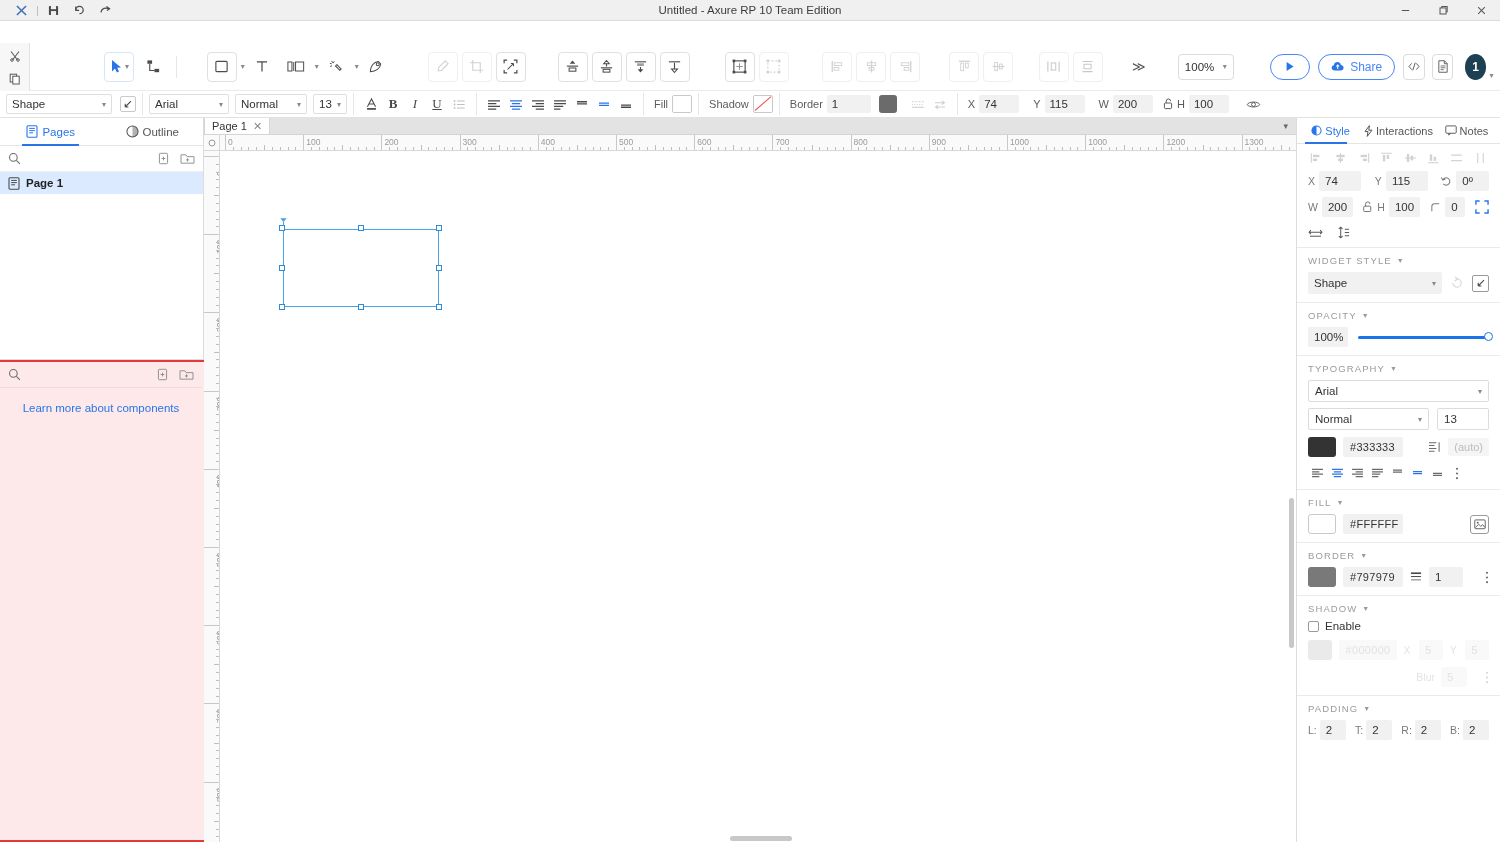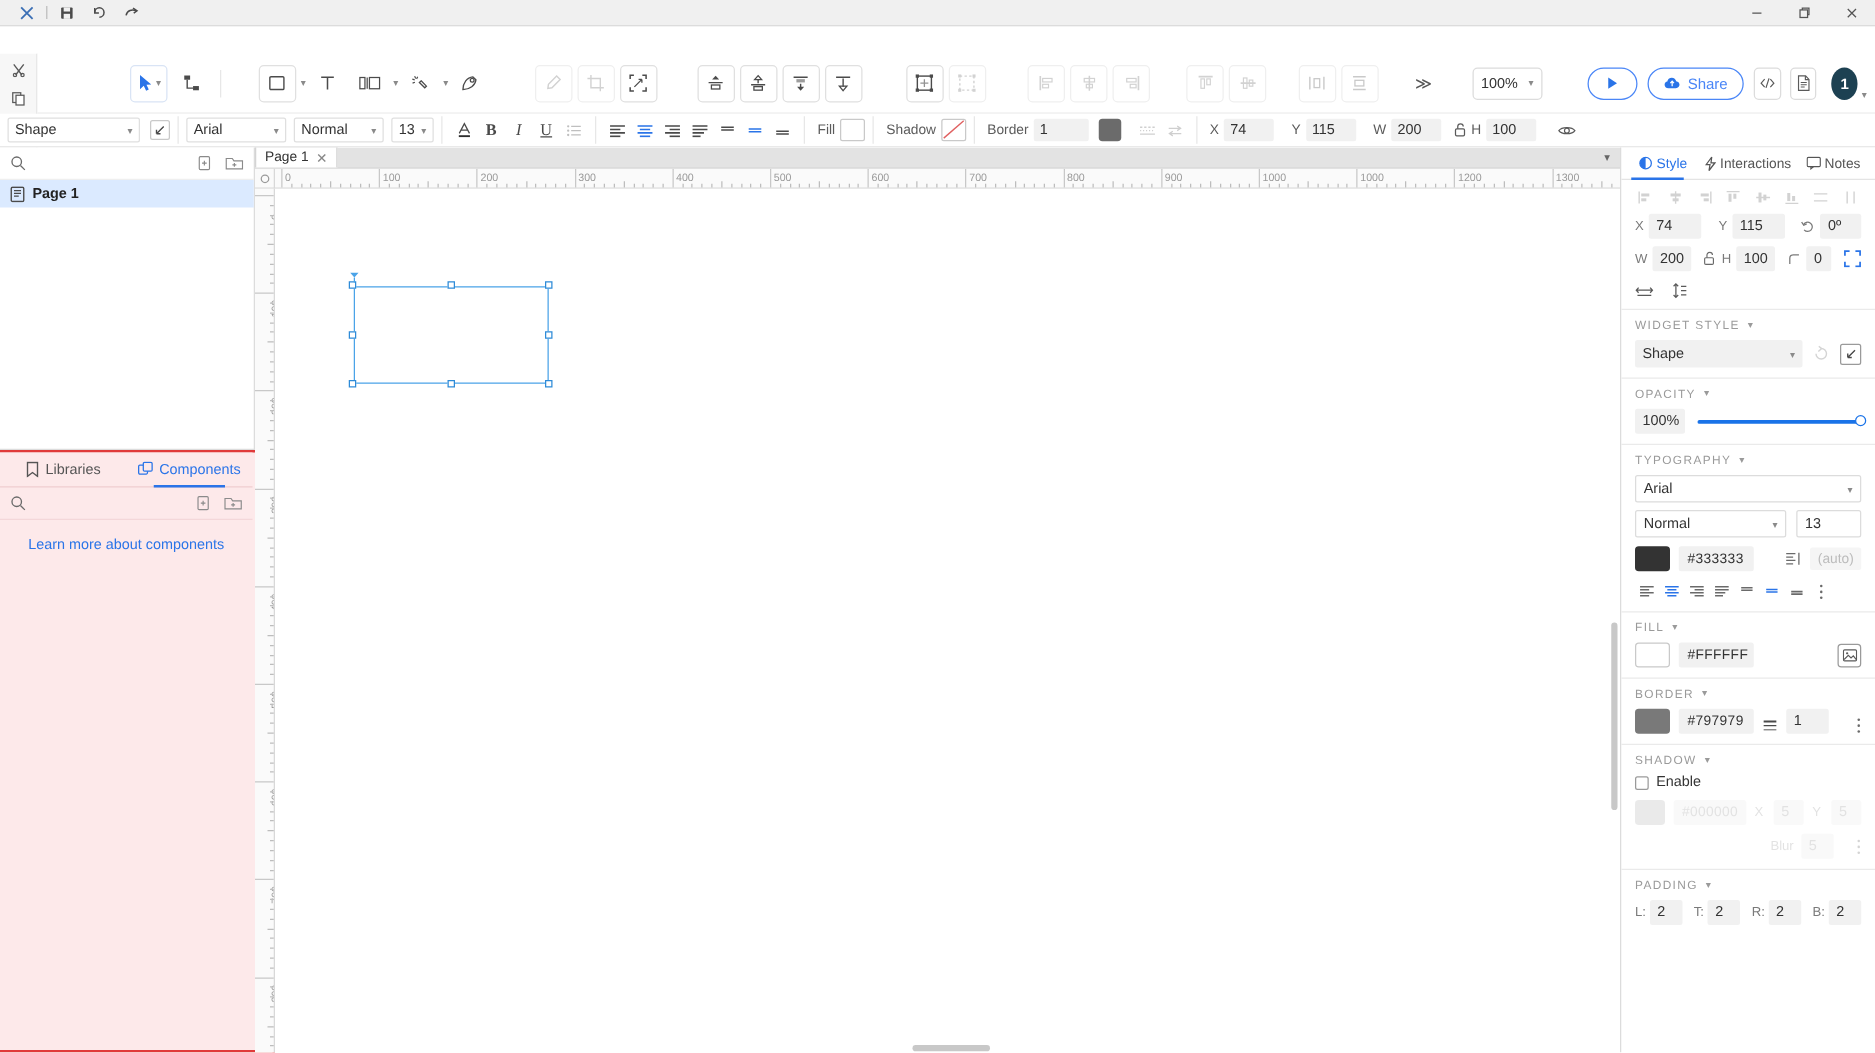--- a/index.html
+++ b/index.html
@@ -298,20 +298,21 @@
             <path d="M3 2.2 L3 6.4 L6.6 6.4" stroke="#4a4a4a" stroke-width="1.3" fill="none"></path>
           </svg>
       </div>
       <div class="tb-btn">
         <svg width="13" height="12" viewBox="0 0 14 12">
             <path d="M2 8.5 C3 4 7 3 11 4.6" stroke="#4a4a4a" stroke-width="1.3" fill="none"></path>
             <path d="M8 2.2 L11.4 4.6 L8.6 6.6" stroke="#4a4a4a" stroke-width="1.3" fill="none"></path>
           </svg>
       </div>
     </div>
+    <div class="tb-title">Untitled - Axure RP 10 Team Edition</div>
     <div class="tb-right">
       <div class="win-btn">
         <svg width="11" height="11" viewBox="0 0 12 12">
             <path d="M2 6 H10" stroke="#555" stroke-width="1.1"></path>
           </svg>
       </div>
       <div class="win-btn">
         <svg width="11" height="11" viewBox="0 0 12 12">
             <rect x="2.2" y="3.2" width="6.6" height="6.6" stroke="#555" stroke-width="1.1" fill="none"></rect>
             <path d="M4.2 3.2 V1.6 H10 V7.4 H8.8" stroke="#555" stroke-width="1.1" fill="none"></path>
@@ -735,20 +736,40 @@
     <div style="width:14px"></div>
     <div class="sbtn">
       <svg width="15" height="11" viewBox="0 0 16 12">
           <path d="M1 6 C3.4 2.4 12.6 2.4 15 6 C12.6 9.6 3.4 9.6 1 6 Z" stroke="#5a5a5a" stroke-width="1.05" fill="none"></path>
           <circle cx="8" cy="6" r="2.1" stroke="#5a5a5a" stroke-width="1.05" fill="none"></circle>
         </svg>
     </div>
   </div>
 
   <div class="leftpanel">
+    <div class="ptabs">
+      <div class="ptab sel">
+        <span>
+          <svg width="12" height="13" viewBox="0 0 12 13">
+              <rect x="1" y="0.8" width="10" height="11.4" rx="1" stroke="#2a74e8" stroke-width="1.1" fill="none"></rect>
+              <path d="M3.2 3.4 H8.8 M3.2 5.6 H8.8 M3.2 7.8 H7" stroke="#2a74e8" stroke-width="1"></path>
+            </svg>
+        </span>
+        <span>Pages</span>
+      </div>
+      <div class="ptab">
+        <span>
+          <svg width="13" height="13" viewBox="0 0 14 14">
+              <circle cx="7" cy="7" r="6" stroke="#555" stroke-width="1.1" fill="none"></circle>
+              <path d="M7 1 A6 6 0 0 1 7 13 Z" fill="#555" opacity=".45"></path>
+            </svg>
+        </span>
+        <span>Outline</span>
+      </div>
+    </div>
     <div class="psearch">
       <span>
         <svg width="13" height="13" viewBox="0 0 14 14">
             <circle cx="5.8" cy="5.8" r="4.1" stroke="#6a6a6a" stroke-width="1.15" fill="none"></circle>
             <path d="M9 9 L12.8 12.8" stroke="#6a6a6a" stroke-width="1.15"></path>
           </svg>
       </span>
       <span class="icons">
         <span>
           <svg width="13" height="13" viewBox="0 0 14 14">
@@ -770,39 +791,20 @@
             <rect x="1" y="0.8" width="10" height="11.4" rx="1" stroke="#4a4a4a" stroke-width="1.1" fill="none"></rect>
             <path d="M3.2 3.4 H8.8 M3.2 5.6 H8.8 M3.2 7.8 H7" stroke="#4a4a4a" stroke-width="1"></path>
           </svg>
       </span>
       <span>Page 1</span>
     </div>
   </div>
 
   <div class="leftpanel2">
     <div class="lp2-inner">
-      <div class="ptabs" style="background:#fde9ea;border-bottom:1px solid #f0cdcf;">
-        <div class="ptab">
-          <span>
-            <svg width="12" height="13" viewBox="0 0 12 13">
-                <path d="M2 1 L10 1 L10 12 L6 9 L2 12 Z" stroke="#555" stroke-width="1.1" fill="none"></path>
-              </svg>
-          </span>
-          <span>Libraries</span>
-        </div>
-        <div class="ptab sel">
-          <span>
-            <svg width="13" height="13" viewBox="0 0 14 14">
-                <rect x="1" y="3.4" width="7.6" height="7.6" rx="1" stroke="#2a74e8" stroke-width="1.1" fill="none"></rect>
-                <rect x="5" y="1" width="7.6" height="7.6" rx="1" stroke="#2a74e8" stroke-width="1.1" fill="#fde9ea"></rect>
-              </svg>
-          </span>
-          <span>Components</span>
-        </div>
-      </div>
       <div class="psearch" style="border-bottom:1px solid #f4d7d9;">
         <span>
           <svg width="13" height="13" viewBox="0 0 14 14">
               <circle cx="5.8" cy="5.8" r="4.1" stroke="#6a6a6a" stroke-width="1.15" fill="none"></circle>
               <path d="M9 9 L12.8 12.8" stroke="#6a6a6a" stroke-width="1.15"></path>
             </svg>
         </span>
         <span class="icons">
           <span>
             <svg width="13" height="13" viewBox="0 0 14 14">
@@ -1392,21 +1394,21 @@
             </svg>
         </span>
       </div>
     </div>
 
     <div class="rsection">
       <div class="rhead">
         <span>BORDER</span>
         <span style="font-size:7px">▼</span>
       </div>
-      <div style="display:flex;align-items:flex-end;gap:7px;">
+      <div style="display:flex;align-items:center;gap:7px;">
         <span class="colorchip" style="background:#797979;"></span>
         <span class="hexfield" style="width:60px">#797979</span>
         <span>
           <svg width="12" height="12" viewBox="0 0 13 13">
               <path d="M1 2.4 H12" stroke="#4a4a4a" stroke-width="1.8"></path>
               <path d="M1 6 H12" stroke="#4a4a4a" stroke-width="1.1"></path>
               <path d="M1 9.6 H12" stroke="#4a4a4a" stroke-width=".8"></path>
             </svg>
         </span>
         <span class="fval" style="width:34px">1</span>

